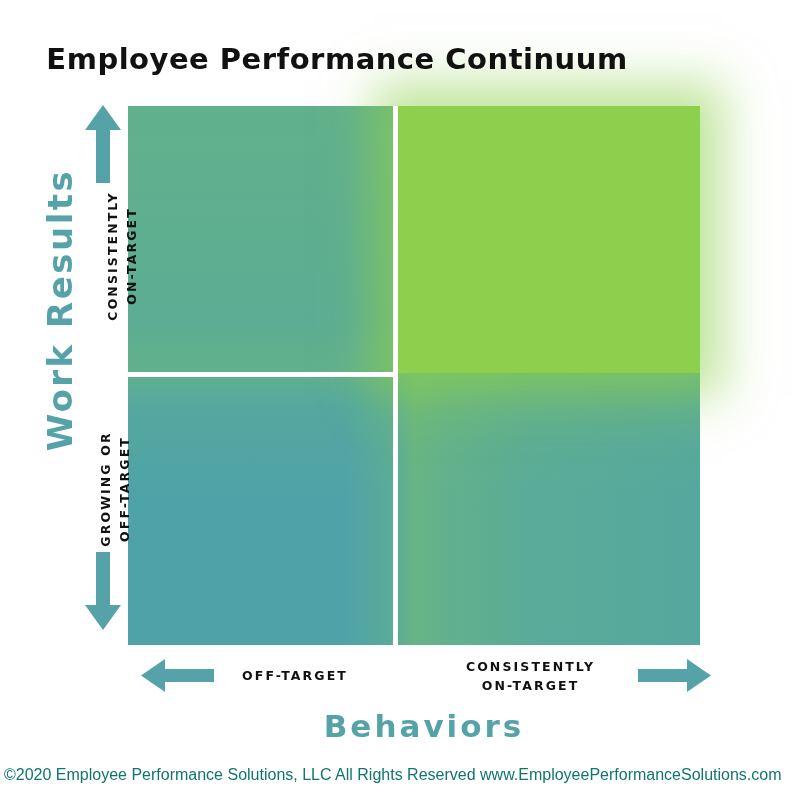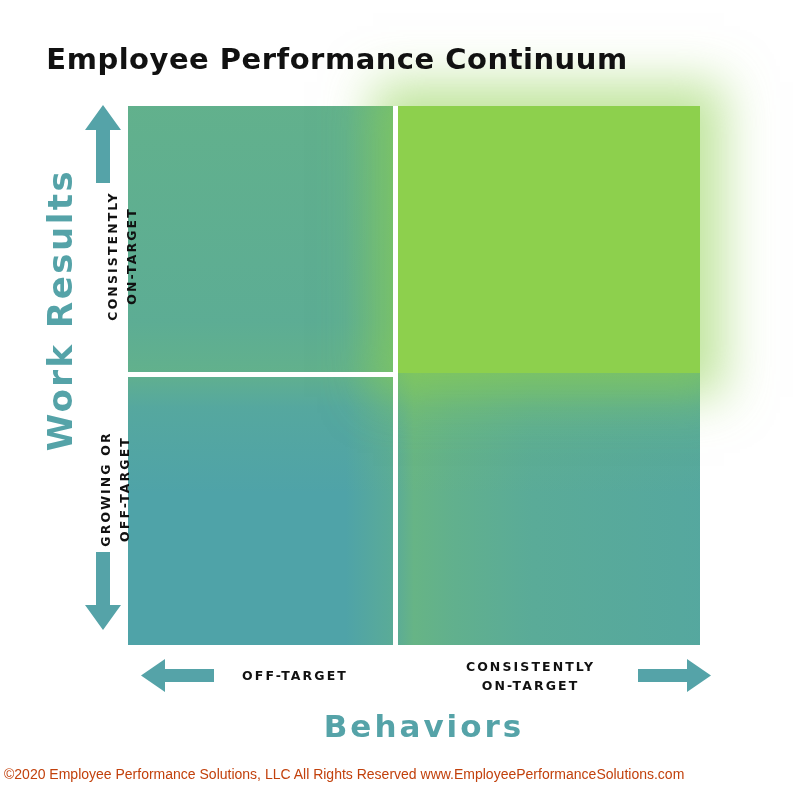--- a/index.html
+++ b/index.html
@@ -208,22 +208,22 @@
     padding-left: 24px;
   }
 
   
   #footer {
     position: absolute;
     left: 4px;
     top: 766px;
     width: 792px;
     font-family: "Liberation Sans", sans-serif;
-    font-size: 14px;
-    color: #c2410c;
+    font-size: 16px;
+    color: #0f766e;
     white-space: nowrap;
     z-index: 11;
   }
 </style>
 </head>
 <body>
 
 <div id="chart-title">Employee Performance Continuum</div>
 
 <div id="matrix">

